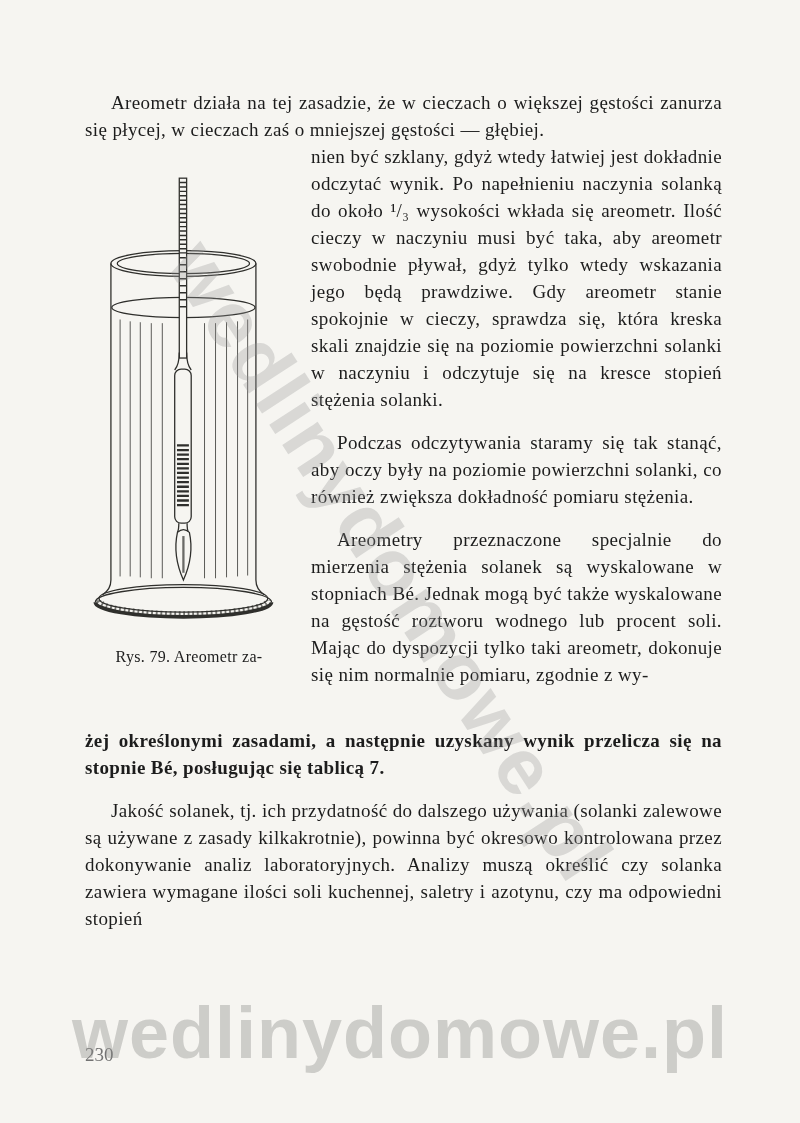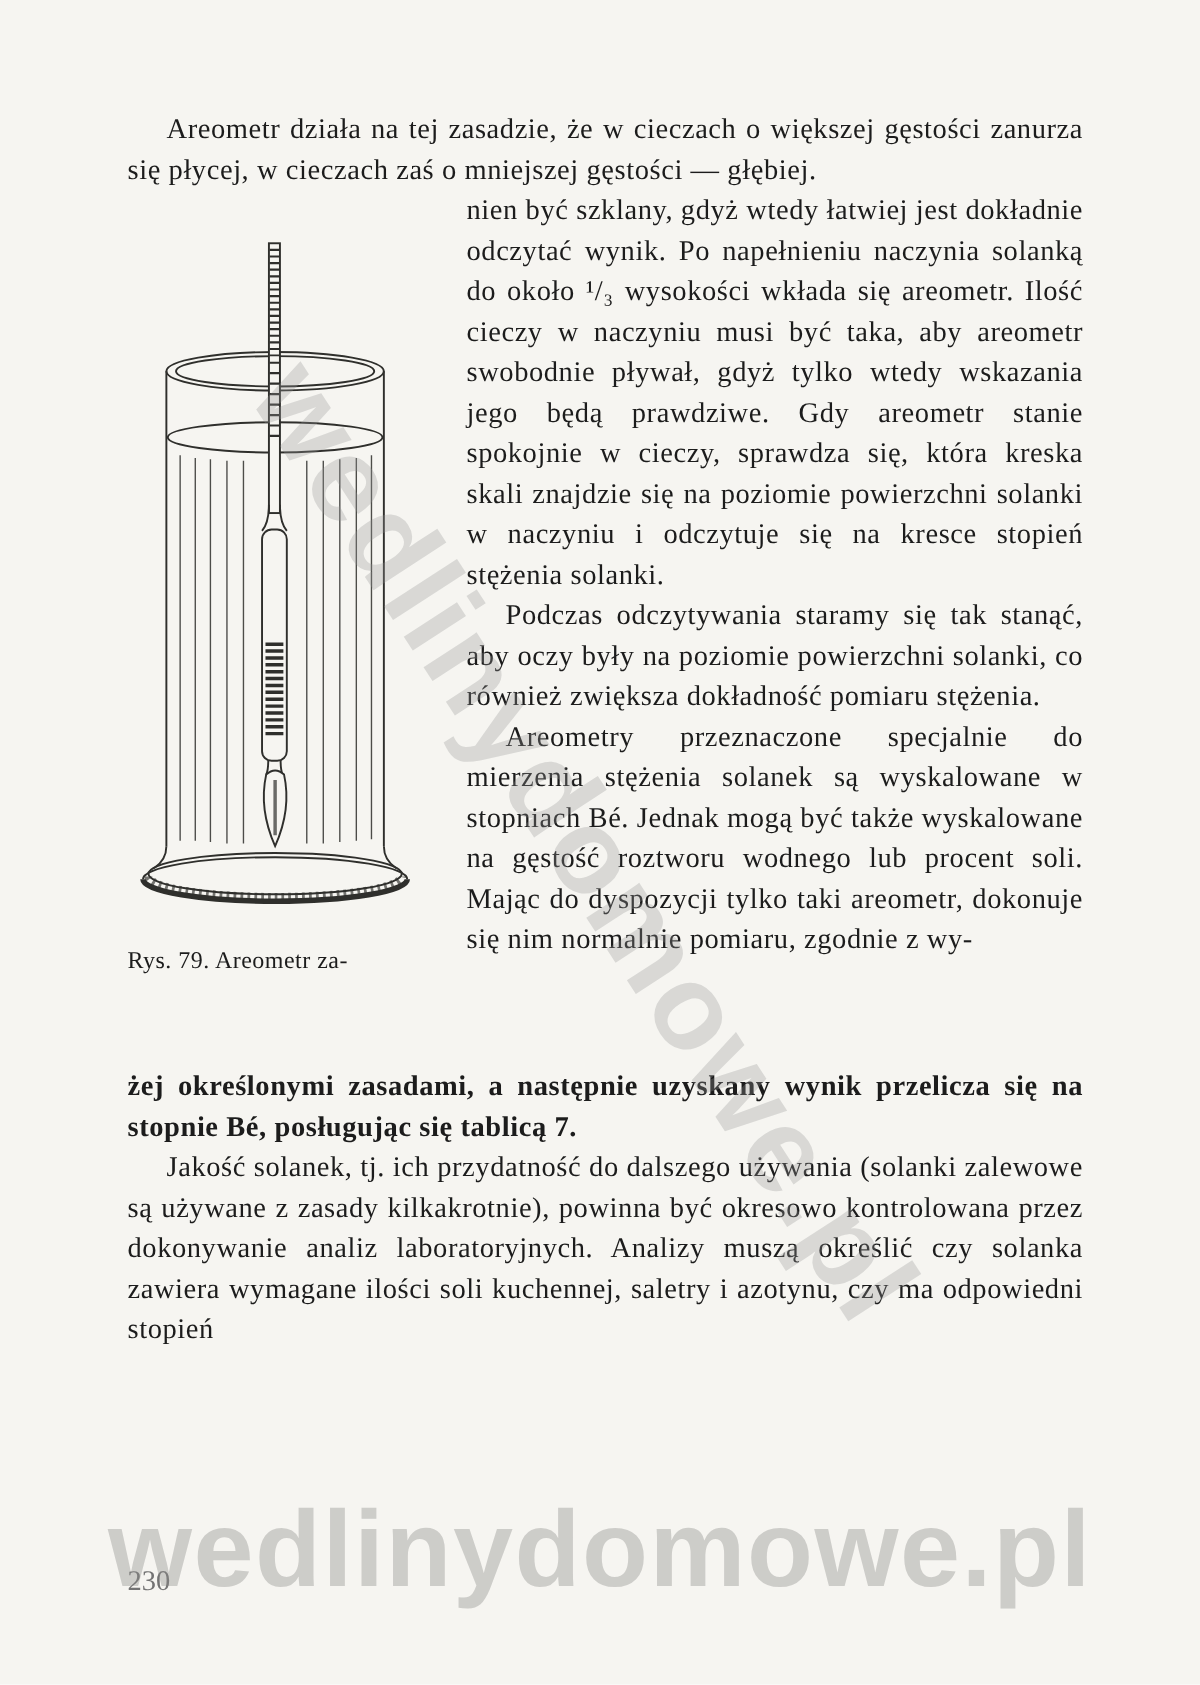--- a/index.html
+++ b/index.html
@@ -14,34 +14,34 @@
   .content {
     position:absolute;
     left:85px; top:73px;
     width:637px;
     font-size:19px;
     line-height:27px;
     text-align:justify;
     letter-spacing:0.02em;
   }
   .content p { margin:0; }
-  p.indent { text-indent:26px; }
+  p.indent { text-indent:26px;margin-top:16px; }
   p.noindent { text-indent:0; }
   p.clearleft { clear:left;font-weight:bold; }
   .wrap-section { }
   figure.figure {
     float:left;
     width:208px;
     margin:0 18px 60px 0;
     padding-top:26px;
   }
   figure.figure svg { display:block; margin-left:2px; }
   figcaption {
     margin-top:10px;
-    text-align:left;
+    text-align:center;
     font-size:16px;
     line-height:20px;
     letter-spacing:0.02em;
   }
   figcaption .cap-line { display:block; }
   .page-number {
     position:absolute;
     left:85px; top:1044px;
     font-family:"Liberation Serif", serif;
     font-size:19px;

